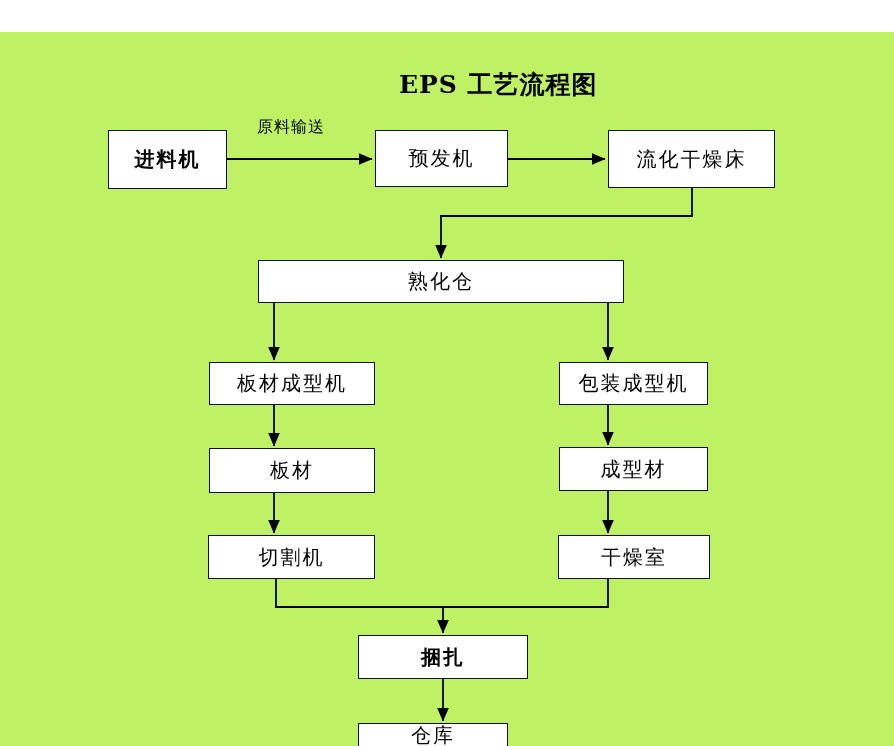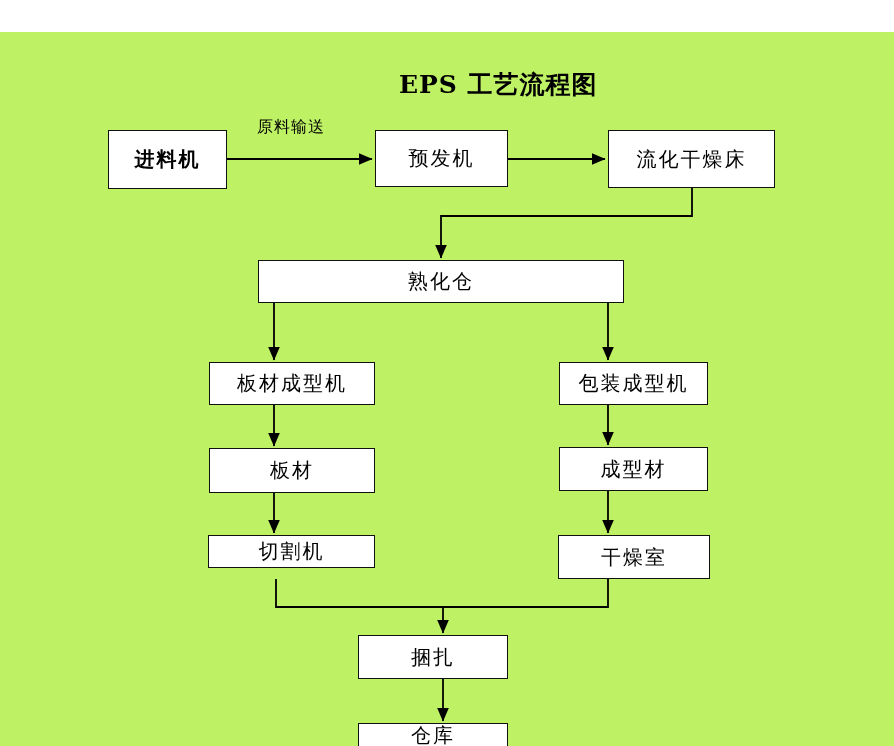--- a/index.html
+++ b/index.html
@@ -84,20 +84,20 @@
       <line x1="443" y1="647" x2="443" y2="689" marker-end="url(#arrow)"></line>
     </g>
   </svg>
 
   <div class="node" style="left:108px; top:98px;  width:119px; height:59px;font-weight:bold;">进料机</div>
   <div class="node" style="left:375px; top:98px;  width:133px; height:57px;">预发机</div>
   <div class="node" style="left:608px; top:98px;  width:167px; height:58px;">流化干燥床</div>
   <div class="node" style="left:258px; top:228px; width:366px; height:43px;">熟化仓</div>
   <div class="node" style="left:209px; top:330px; width:166px; height:43px;text-align:right;">板材成型机</div>
   <div class="node" style="left:209px; top:416px; width:166px; height:45px;">板材</div>
-  <div class="node" style="left:208px; top:503px; width:167px; height:33px;">切割机</div>
+  <div class="node" style="left:208px; top:503px; width:167px; height:44px;">切割机</div>
   <div class="node" style="left:559px; top:330px; width:149px; height:43px;">包装成型机</div>
   <div class="node" style="left:559px; top:415px; width:149px; height:44px;">成型材</div>
   <div class="node" style="left:558px; top:503px; width:152px; height:44px;">干燥室</div>
-  <div class="node" style="left:358px; top:603px; width:150px; height:44px;">捆扎</div>
+  <div class="node" style="left:358px; top:603px; width:170px; height:44px;font-weight:bold;">捆扎</div>
   <div class="node" style="left:358px; top:691px; width:150px; height:24px;">仓库</div>
 
 </div>
 
 </body></html>

